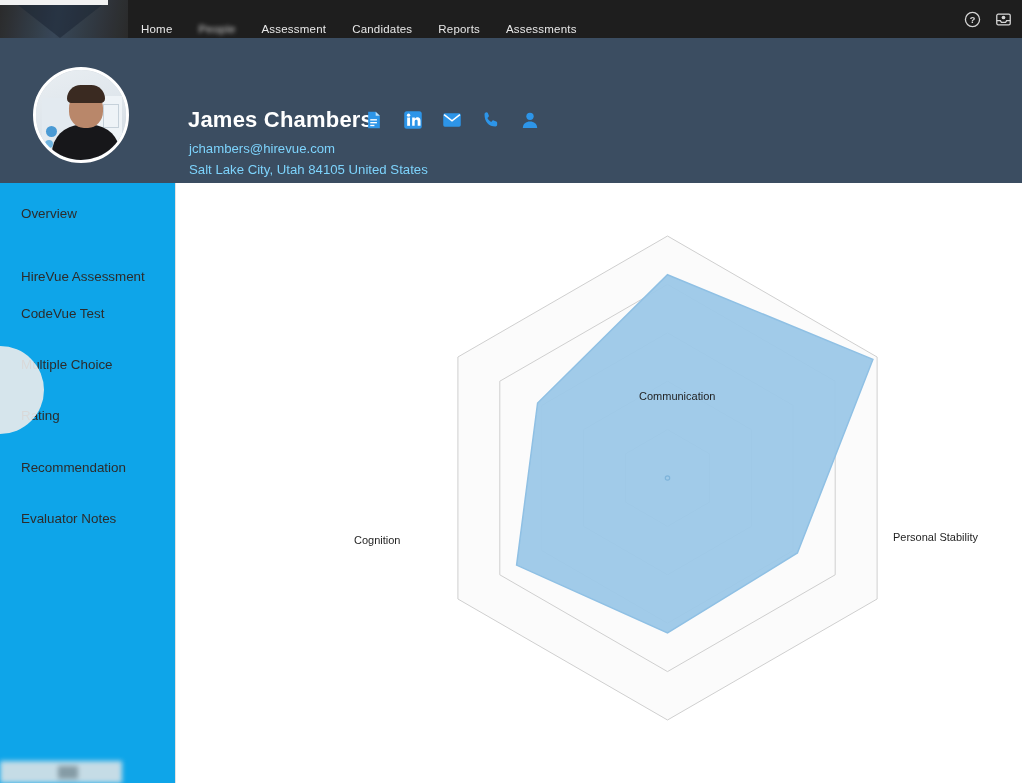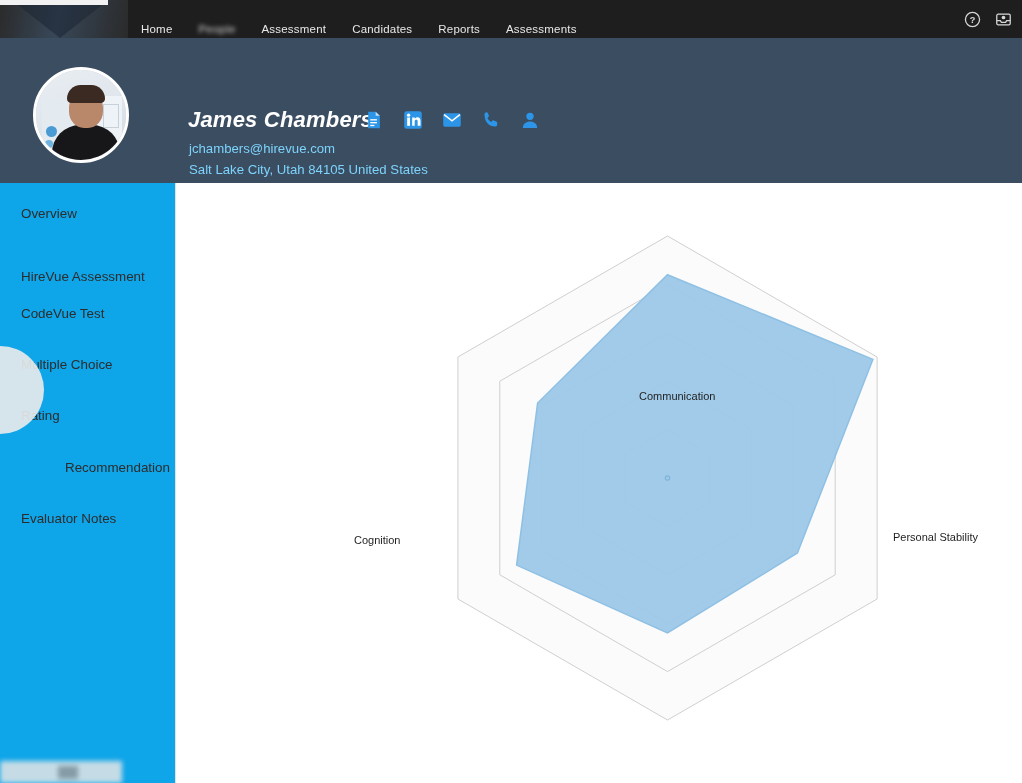--- a/index.html
+++ b/index.html
@@ -70,21 +70,21 @@
     border-radius:48% 48% 44% 44%; background:#b9876a; }
   .avatar .ph-hair { position:absolute; left:31px; top:15px; width:38px; height:18px;
     border-radius:19px 19px 6px 6px; background:#3a2a21; }
   .avatar .ph-body { position:absolute; left:16px; top:55px; width:68px; height:48px;
     border-radius:28px 28px 0 0; background:#17171a; }
 
   .pname {
     position: absolute; left: 188px; top: 69px;
     color: #ffffff; font-size: 22px; font-weight: 700; letter-spacing: .2px;
   }
-  .pname .clip { display:inline-block; clip-path: inset(12% 0 0 0); font-style: italic; }
+  .pname .clip { display:inline-block; clip-path: inset(12% 0 0 0); }
   .p-icons { position: absolute; left: 364px; top: 72px; display: flex; gap: 19px; align-items: center; }
   .p-ic { width: 20px; height: 20px; display: block; cursor: pointer; }
   .pline { position: absolute; left: 189px; color: #7dd3fc; font-size: 13.2px; }
   .pline.l1 { top: 103px; }
   .pline.l2 { top: 124px; }
   .pline.l3 { top: 145px; }
 
   
   .sidebar {
     position: absolute; left: 0; top: 183px; width: 176px; height: 600px;
@@ -193,21 +193,21 @@
     <div class="pline l2">Salt Lake City, Utah 84105 United States</div>
     <div class="pline l3">801-361-7664</div>
   </div>
 
   <div class="sidebar">
     <div class="side-item" style="top:23px;">Overview</div>
     <div class="side-item" style="top:86px;">HireVue Assessment</div>
     <div class="side-item" style="top:123px;">CodeVue Test</div>
     <div class="side-item" style="top:174px;">Multiple Choice</div>
     <div class="side-item" style="top:225px;">Rating</div>
-    <div class="side-item" style="top:277px;margin-left:44px;">Recommendation</div>
+    <div class="side-item" style="top:277px;">Recommendation</div>
     <div class="side-item" style="top:328px;">Evaluator Notes</div>
     <div class="side-ghost"></div>
     <div class="watermark"></div>
   </div>
 
   <div class="chart-wrap">
     <svg class="radar" width="1022" height="783">
       <g id="rings">
           <polygon points="667.5,236.0 877.1,357.0 877.1,599.0 667.5,720.0 457.9,599.0 457.9,357.0" fill="#fbfbfb" stroke="#cfcfcf" stroke-width="1"></polygon>
           <polygon points="667.5,284.4 835.2,381.2 835.2,574.8 667.5,671.6 499.8,574.8 499.8,381.2" fill="none" stroke="#cfcfcf" stroke-width="1"></polygon>

